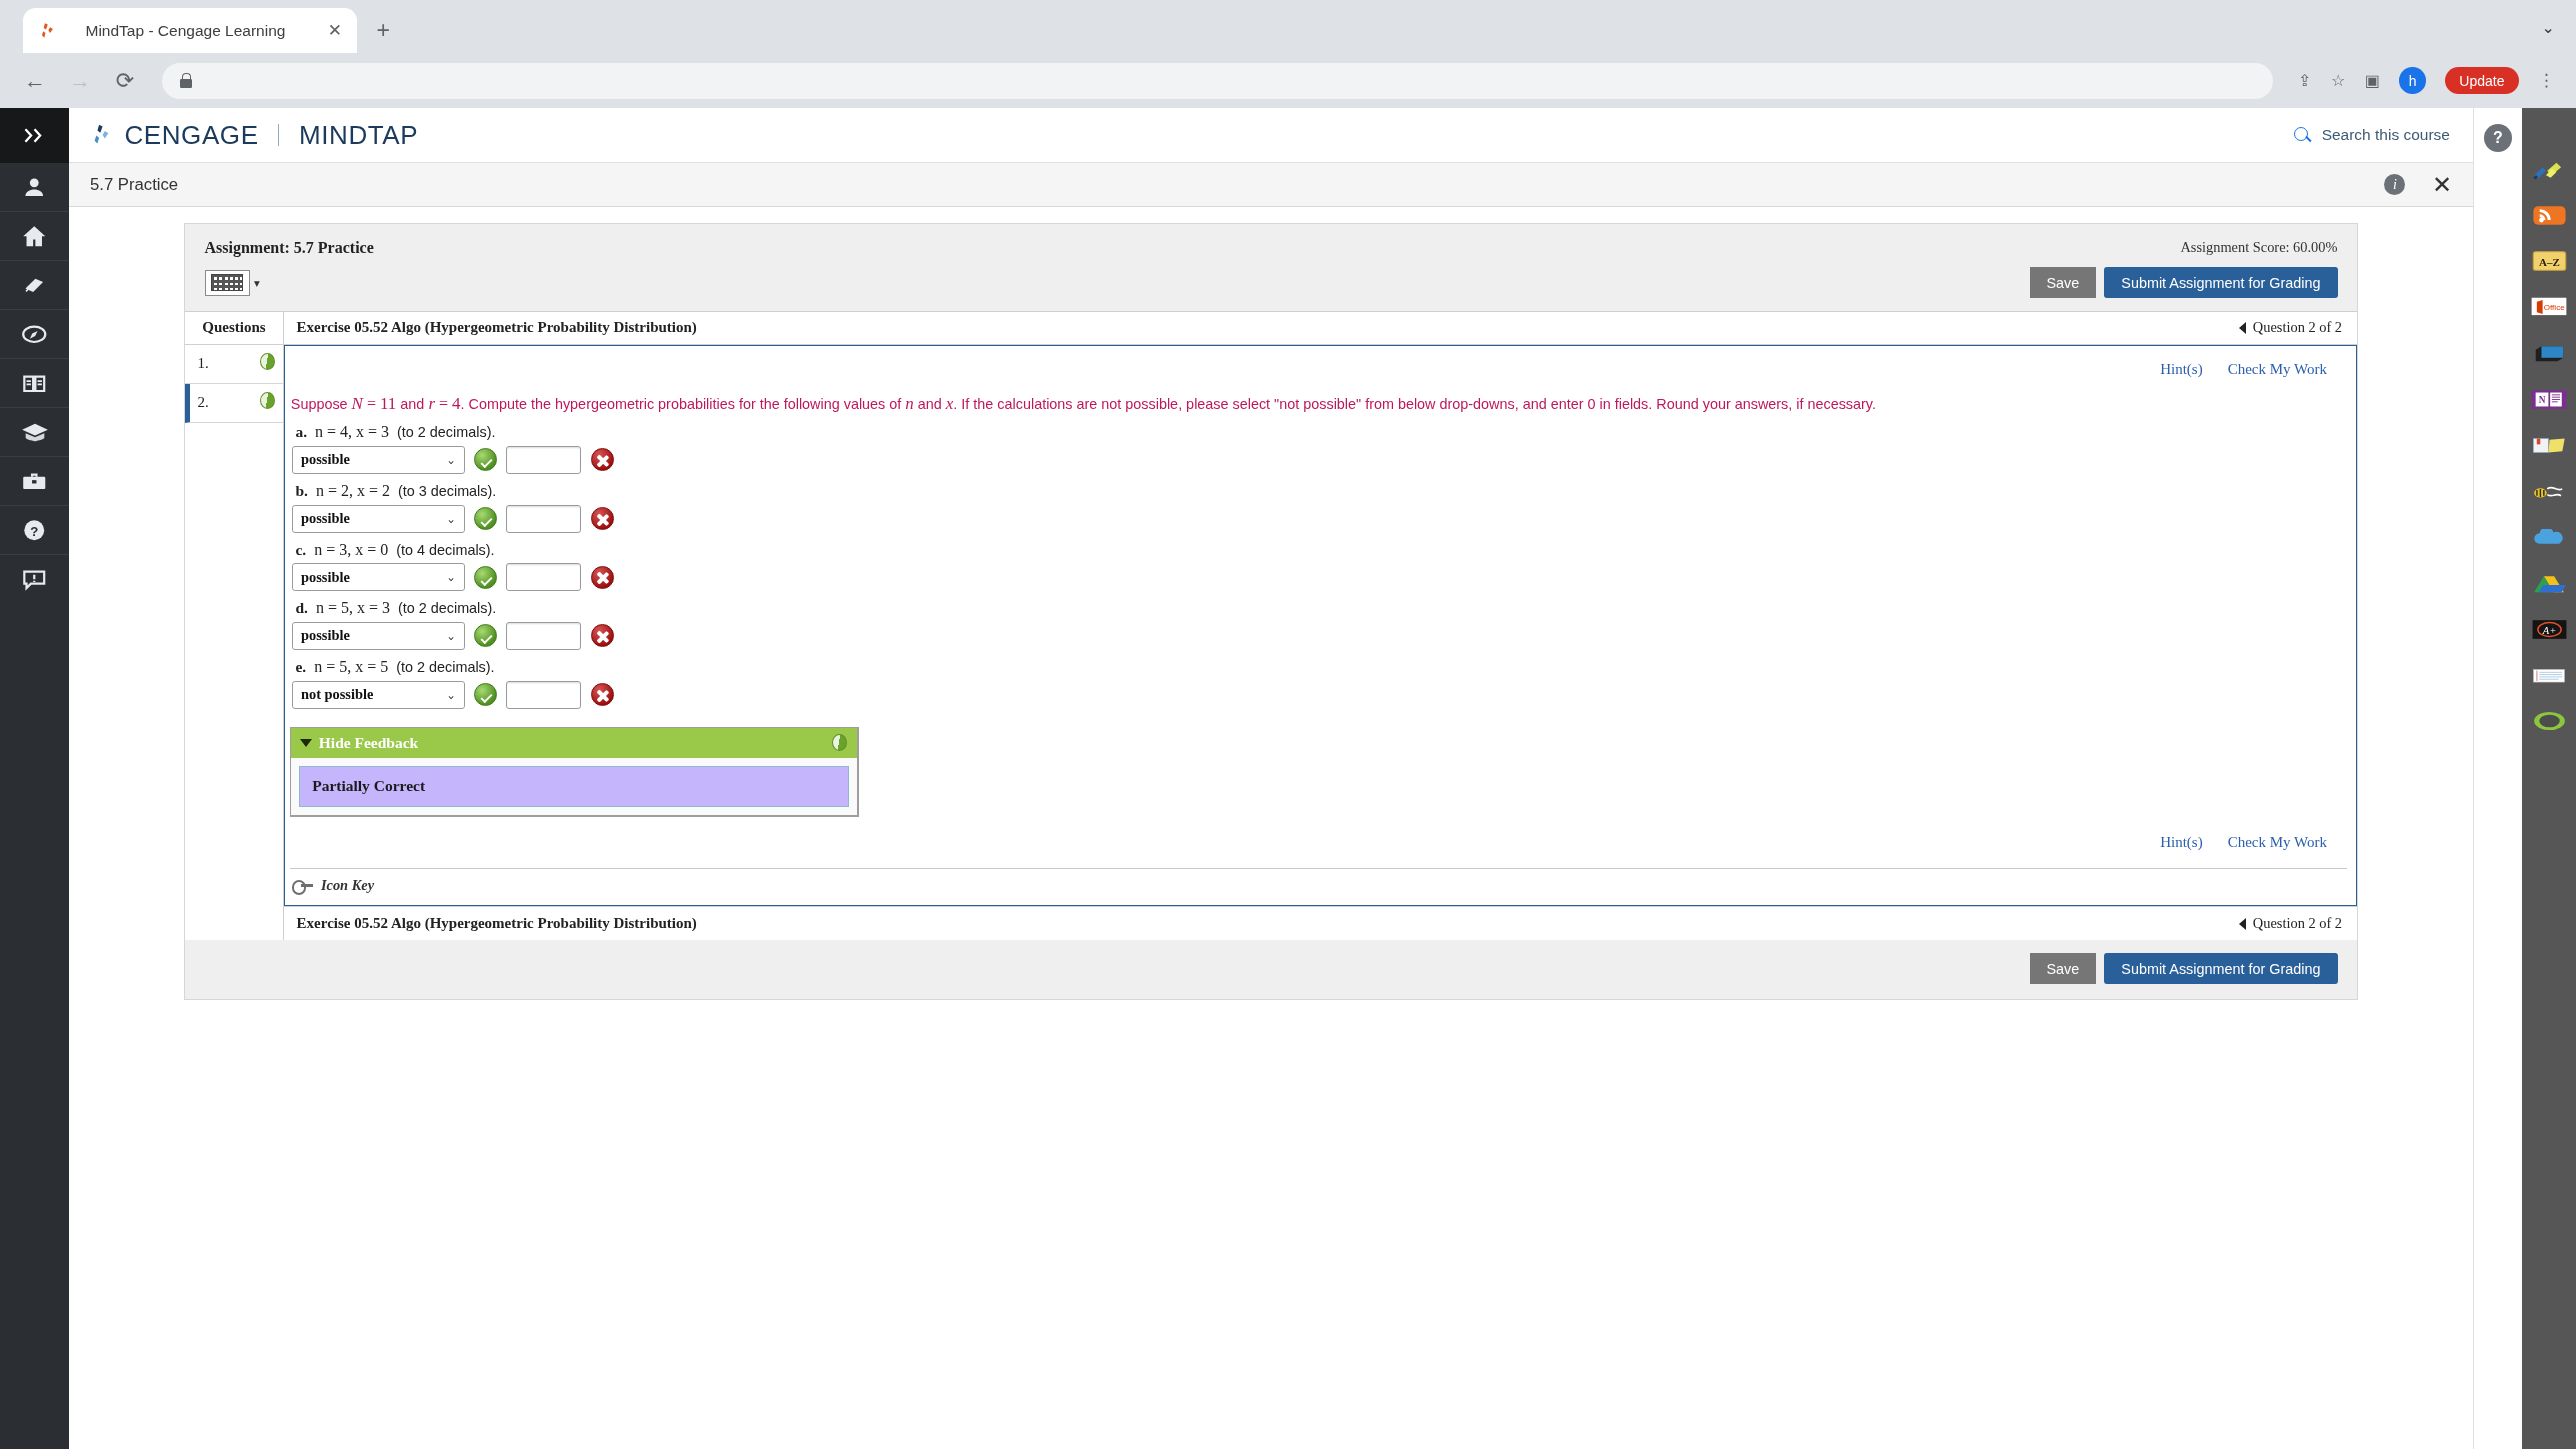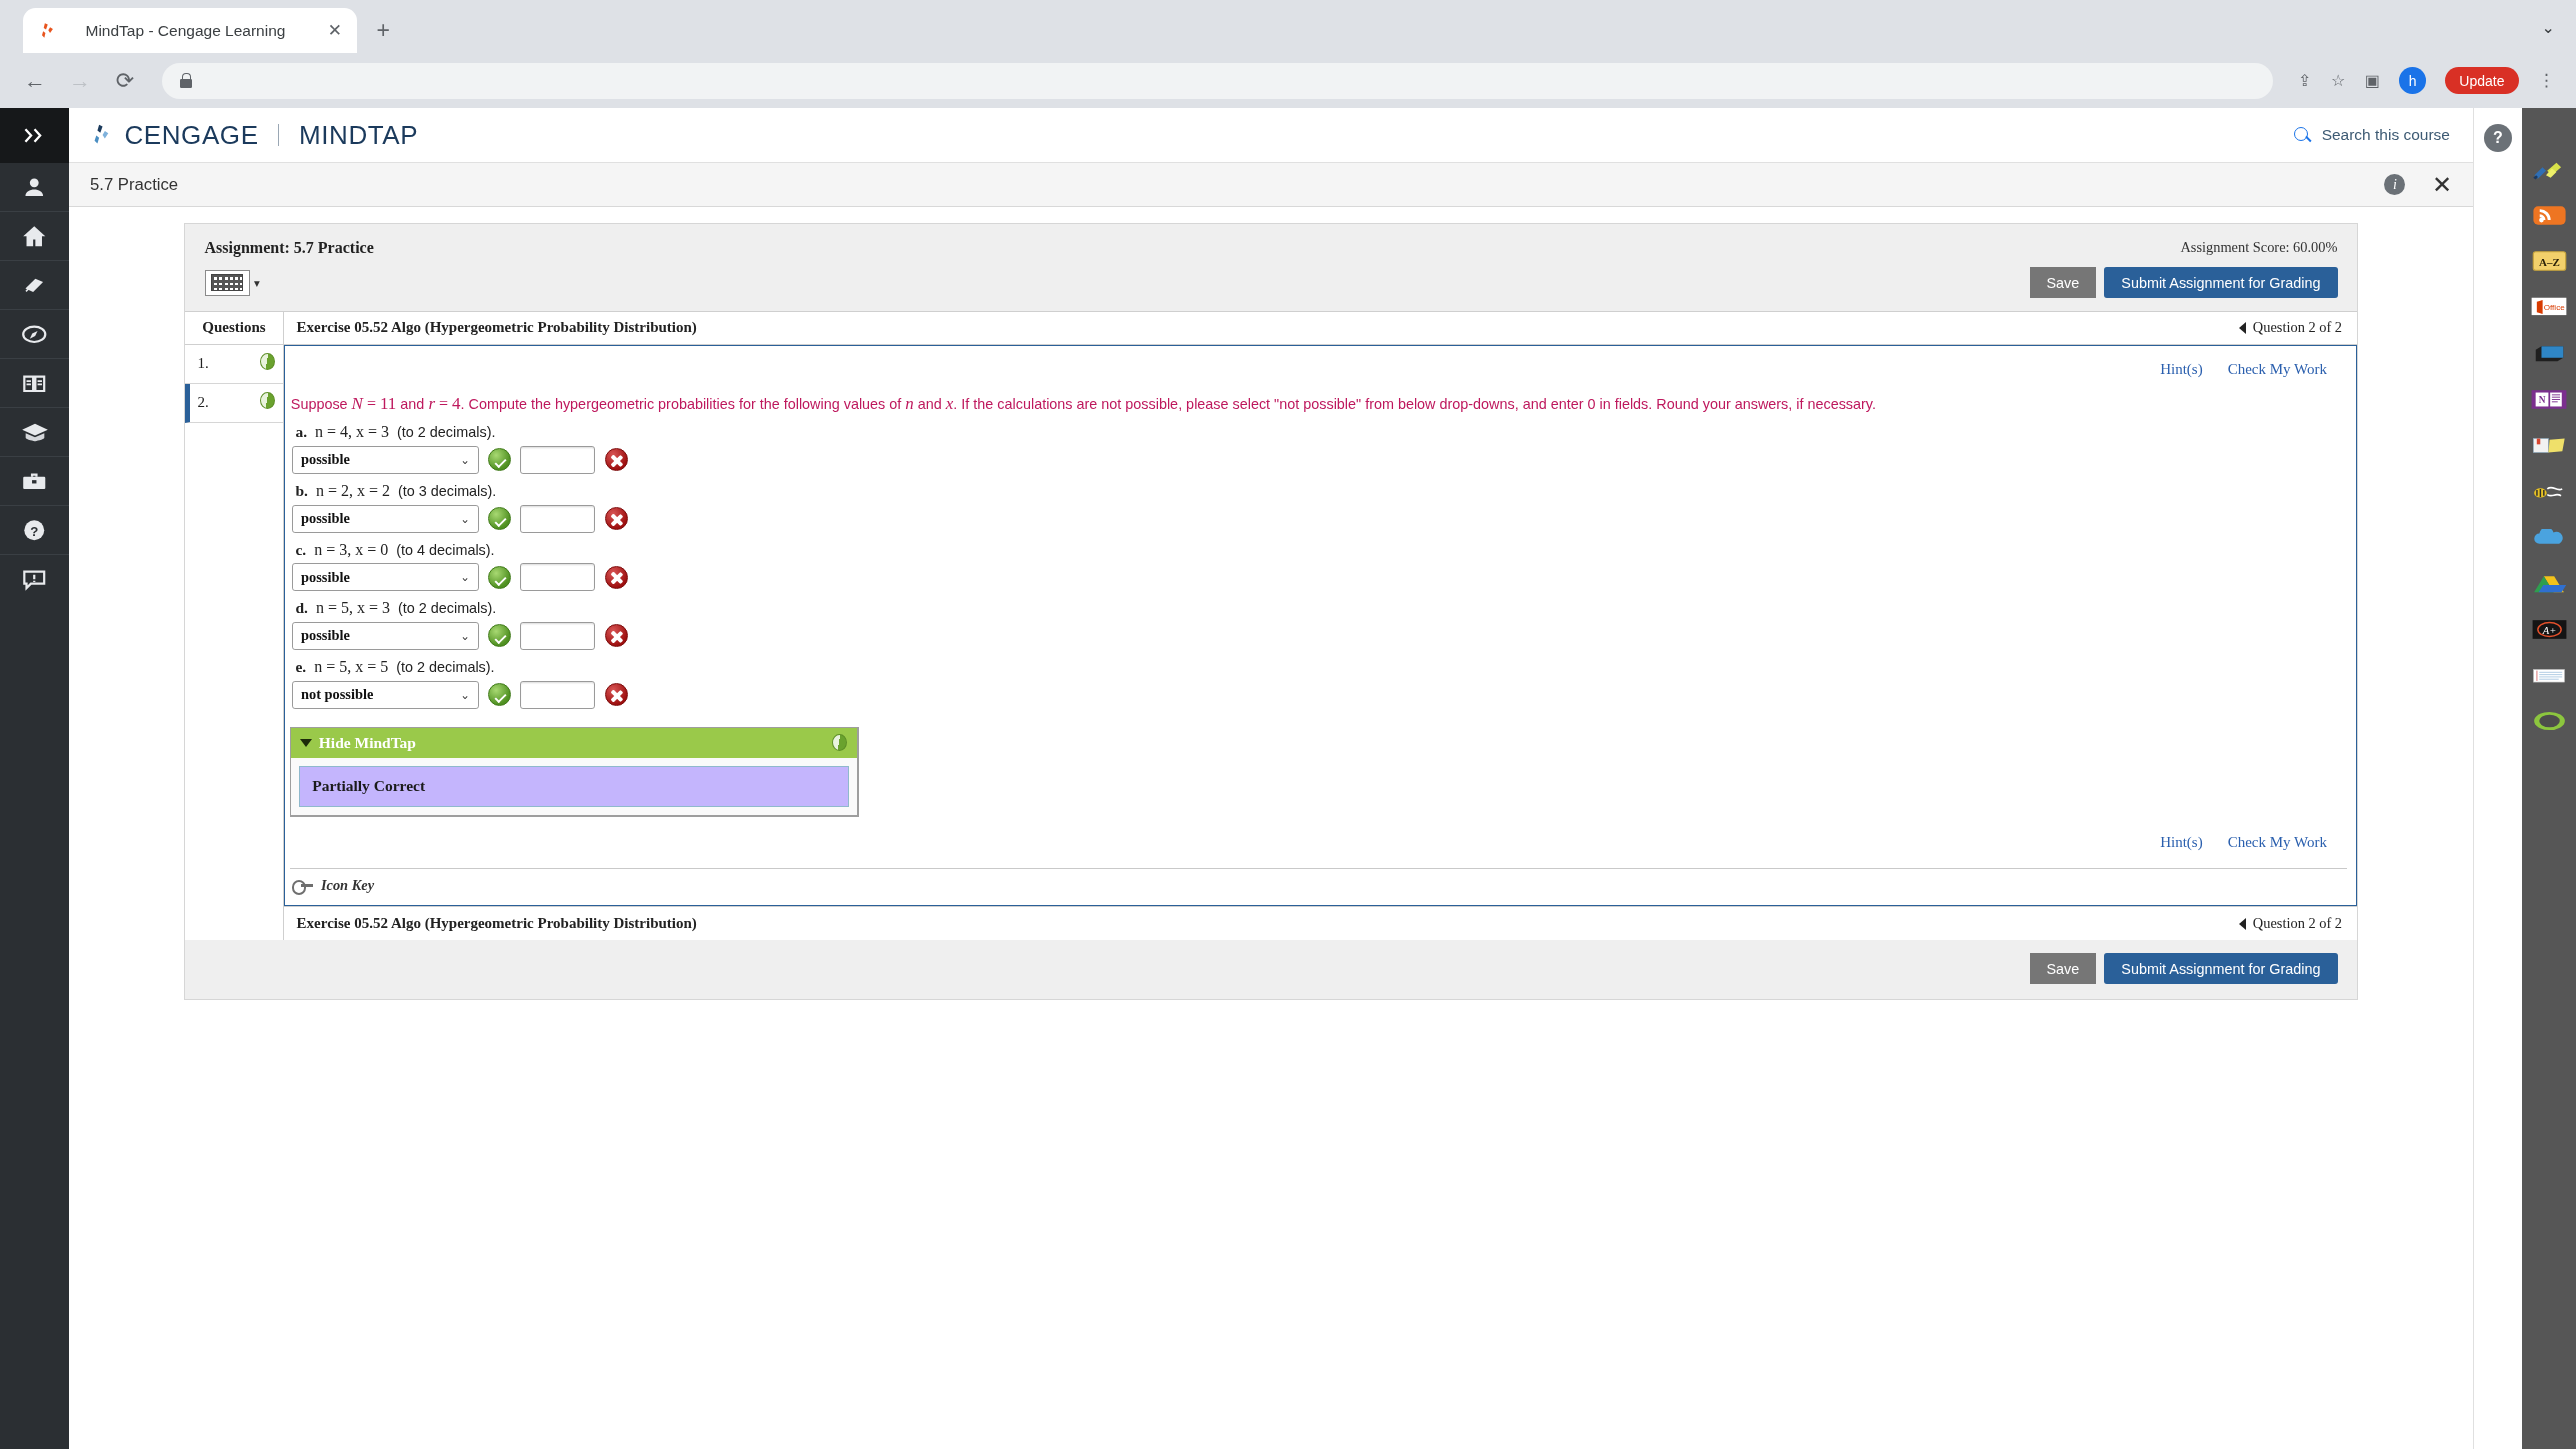--- a/index.html
+++ b/index.html
@@ -114,21 +114,21 @@
   .meq { font-family:"Liberation Serif", serif; font-size:16px; }
 
   .parts { padding:3.5px 0 0 5.8px; }
   .part { margin-bottom:2.3px; }
   .part-label { font-size:14.4px; color:#222; display:flex; align-items:baseline; gap:8px; padding-left:4.6px; }
   .part-letter { font-weight:bold; font-family:"Liberation Serif", serif; font-size:15.5px; }
   .part-math { font-family:"Liberation Serif", serif; font-size:16px; }
   .part-note { font-size:14.4px; }
   .part-controls { display:flex; align-items:center; gap:9.2px; padding:4.6px 0 5.8px 1.2px; }
   .sel {
-    width:187px; height:28px; background:#fff; border:0.6px solid #9a9a9a; border-radius:2.9px;
+    width:173px; height:28px; background:#fff; border:0.6px solid #9a9a9a; border-radius:2.9px;
     display:flex; align-items:center; padding:0 8px; font-size:14.4px; font-weight:bold; color:#111;
     font-family:"Liberation Serif", serif;
   }
   .sel .chev { margin-left:auto; font-size:11.5px; font-weight:normal; color:#333; }
   .ok-ico { width:23px; height:23px; border-radius:50%; background:radial-gradient(circle at 34% 30%, #a8d972 0%, #4f9021 70%); border:1.2px solid #3f7a18; position:relative; flex:none; }
   .ok-ico::after { content:""; position:absolute; left:5.8px; top:9.8px; width:9.2px; height:4px; border-left:2.9px solid #fff; border-bottom:2.9px solid #fff; transform:rotate(-45deg); }
   .txtin { width:75px; height:28px; background:#fff; border:0.6px solid #9a9a9a; border-radius:2.9px; box-shadow:0 1.2px 1.2px rgba(0,0,0,.12) inset; }
   .x-ico { width:23px; height:23px; border-radius:50%; background:radial-gradient(circle at 34% 28%, #d85555 0%, #9d0f0f 72%); border:1.2px solid #7d0b0b; position:relative; flex:none; }
   .x-ico::before, .x-ico::after { content:""; position:absolute; left:9.8px; top:4.6px; width:3.5px; height:14px; background:#fff; border-radius:1.2px; }
   .x-ico::before { transform:rotate(45deg); } .x-ico::after { transform:rotate(-45deg); }
@@ -441,21 +441,21 @@
                     <span class="txtin"></span>
                     <span class="x-ico"></span>
                   </div>
                 </div>
 
               </div>
 
               <div class="fb-box">
                 <div class="fb-head">
                   <span class="fb-caret"></span>
-                  <span class="fb-head-text">Hide MindTap</span>
+                  <span class="fb-head-text">Hide Feedback</span>
                   <span class="sp"><span class="pc-ico"></span></span>
                 </div>
                 <div class="fb-inner">
                   <div class="fb-banner">Partially Correct</div>
                 </div>
               </div>
 
               <div class="links-row-bottom">
                 <span class="lnk">Hint(s)</span>
                 <span class="lnk">Check My Work</span>

